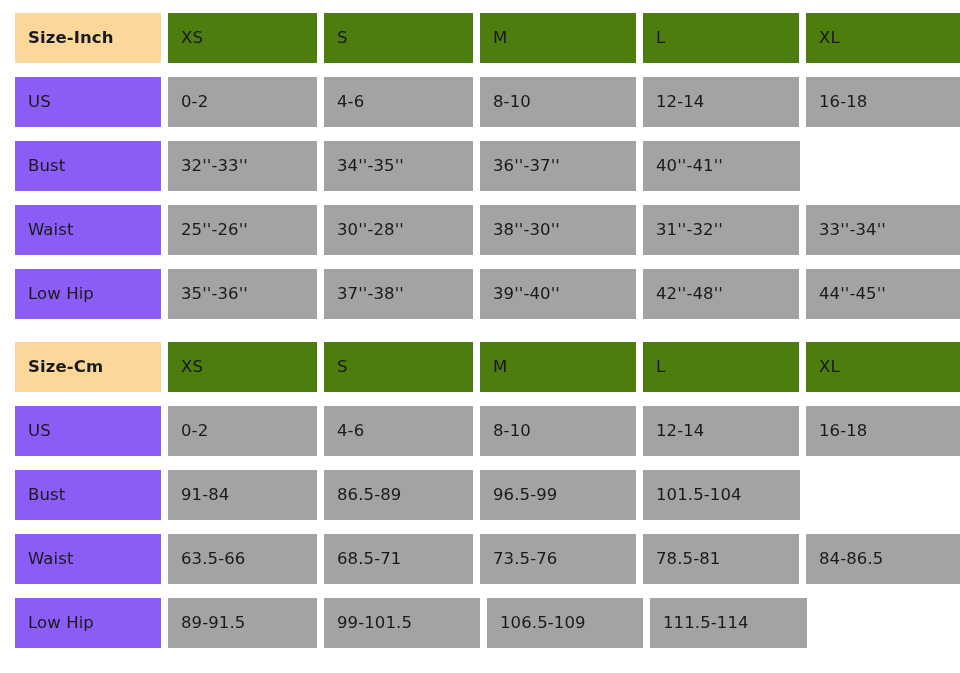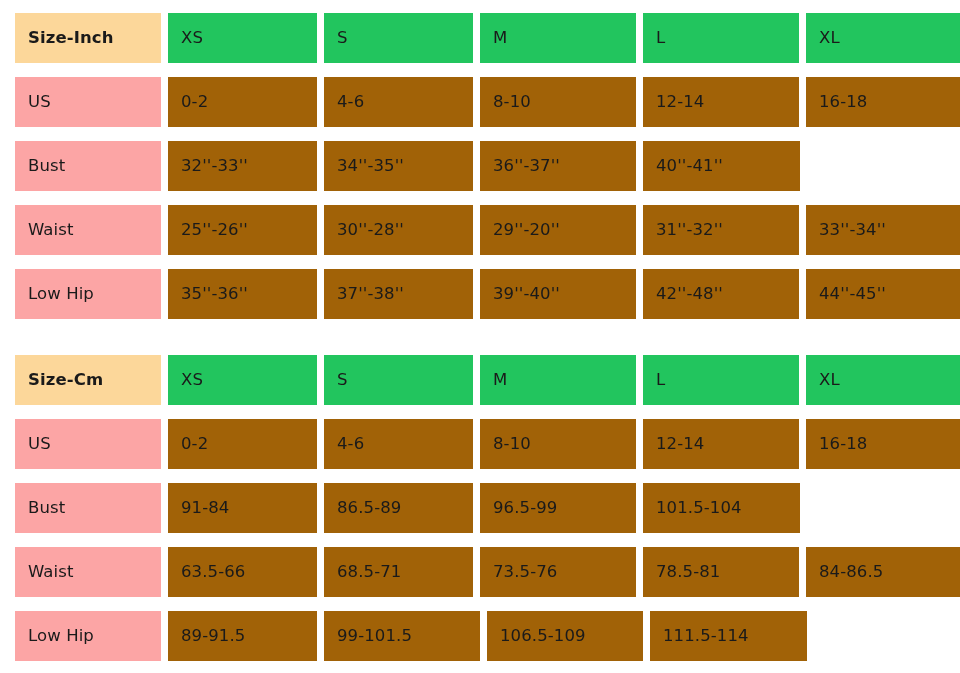--- a/index.html
+++ b/index.html
@@ -25,21 +25,21 @@
     padding: 13px 15px 0 15px;
   }
 
   .size-table {
     display: flex;
     flex-direction: column;
     gap: 14px;
   }
 
   .size-table + .size-table {
-    margin-top: 36px;
+    margin-top: 23px;
   }
 
   .trow {
     display: flex;
     gap: 7px;
     height: 50px;
   }
 
   .cell {
     height: 50px;
@@ -58,24 +58,24 @@
 
   
   .c0 { width: 146px; flex: 0 0 146px; }
   .c1 { width: 149px; flex: 0 0 149px; }
   .c2 { width: 149px; flex: 0 0 149px; }
   .c3 { width: 156px; flex: 0 0 156px; }
   .c4 { width: 156px; flex: 0 0 156px; }
   .c5 { width: 157px; flex: 0 0 157px; }
 
   
-  .hdr        { background: #22c55e; }
+  .hdr        { background: #4d7c0f; }
   .hdr.c0     { background: #fcd79a; font-weight: bold; }
-  .lbl        { background: #fca5a5; }
-  .dat        { background: #a16207; }
+  .lbl        { background: #8b5cf6; }
+  .dat        { background: #a3a3a3; }
 </style>
 </head>
 <body>
 
 <div id="page">
 
   <div class="size-table">
 
     <div class="trow">
       <div class="cell hdr c0">Size-Inch</div>
@@ -100,21 +100,21 @@
       <div class="cell dat c1">32''-33''</div>
       <div class="cell dat c2">34''-35''</div>
       <div class="cell dat c3">36''-37''</div>
       <div class="cell dat c5">40''-41''</div>
     </div>
 
     <div class="trow">
       <div class="cell lbl c0">Waist</div>
       <div class="cell dat c1">25''-26''</div>
       <div class="cell dat c2">30''-28''</div>
-      <div class="cell dat c3">29''-20''</div>
+      <div class="cell dat c3">38''-30''</div>
       <div class="cell dat c4">31''-32''</div>
       <div class="cell dat c5">33''-34''</div>
     </div>
 
     <div class="trow">
       <div class="cell lbl c0">Low Hip</div>
       <div class="cell dat c1">35''-36''</div>
       <div class="cell dat c2">37''-38''</div>
       <div class="cell dat c3">39''-40''</div>
       <div class="cell dat c4">42''-48''</div>

